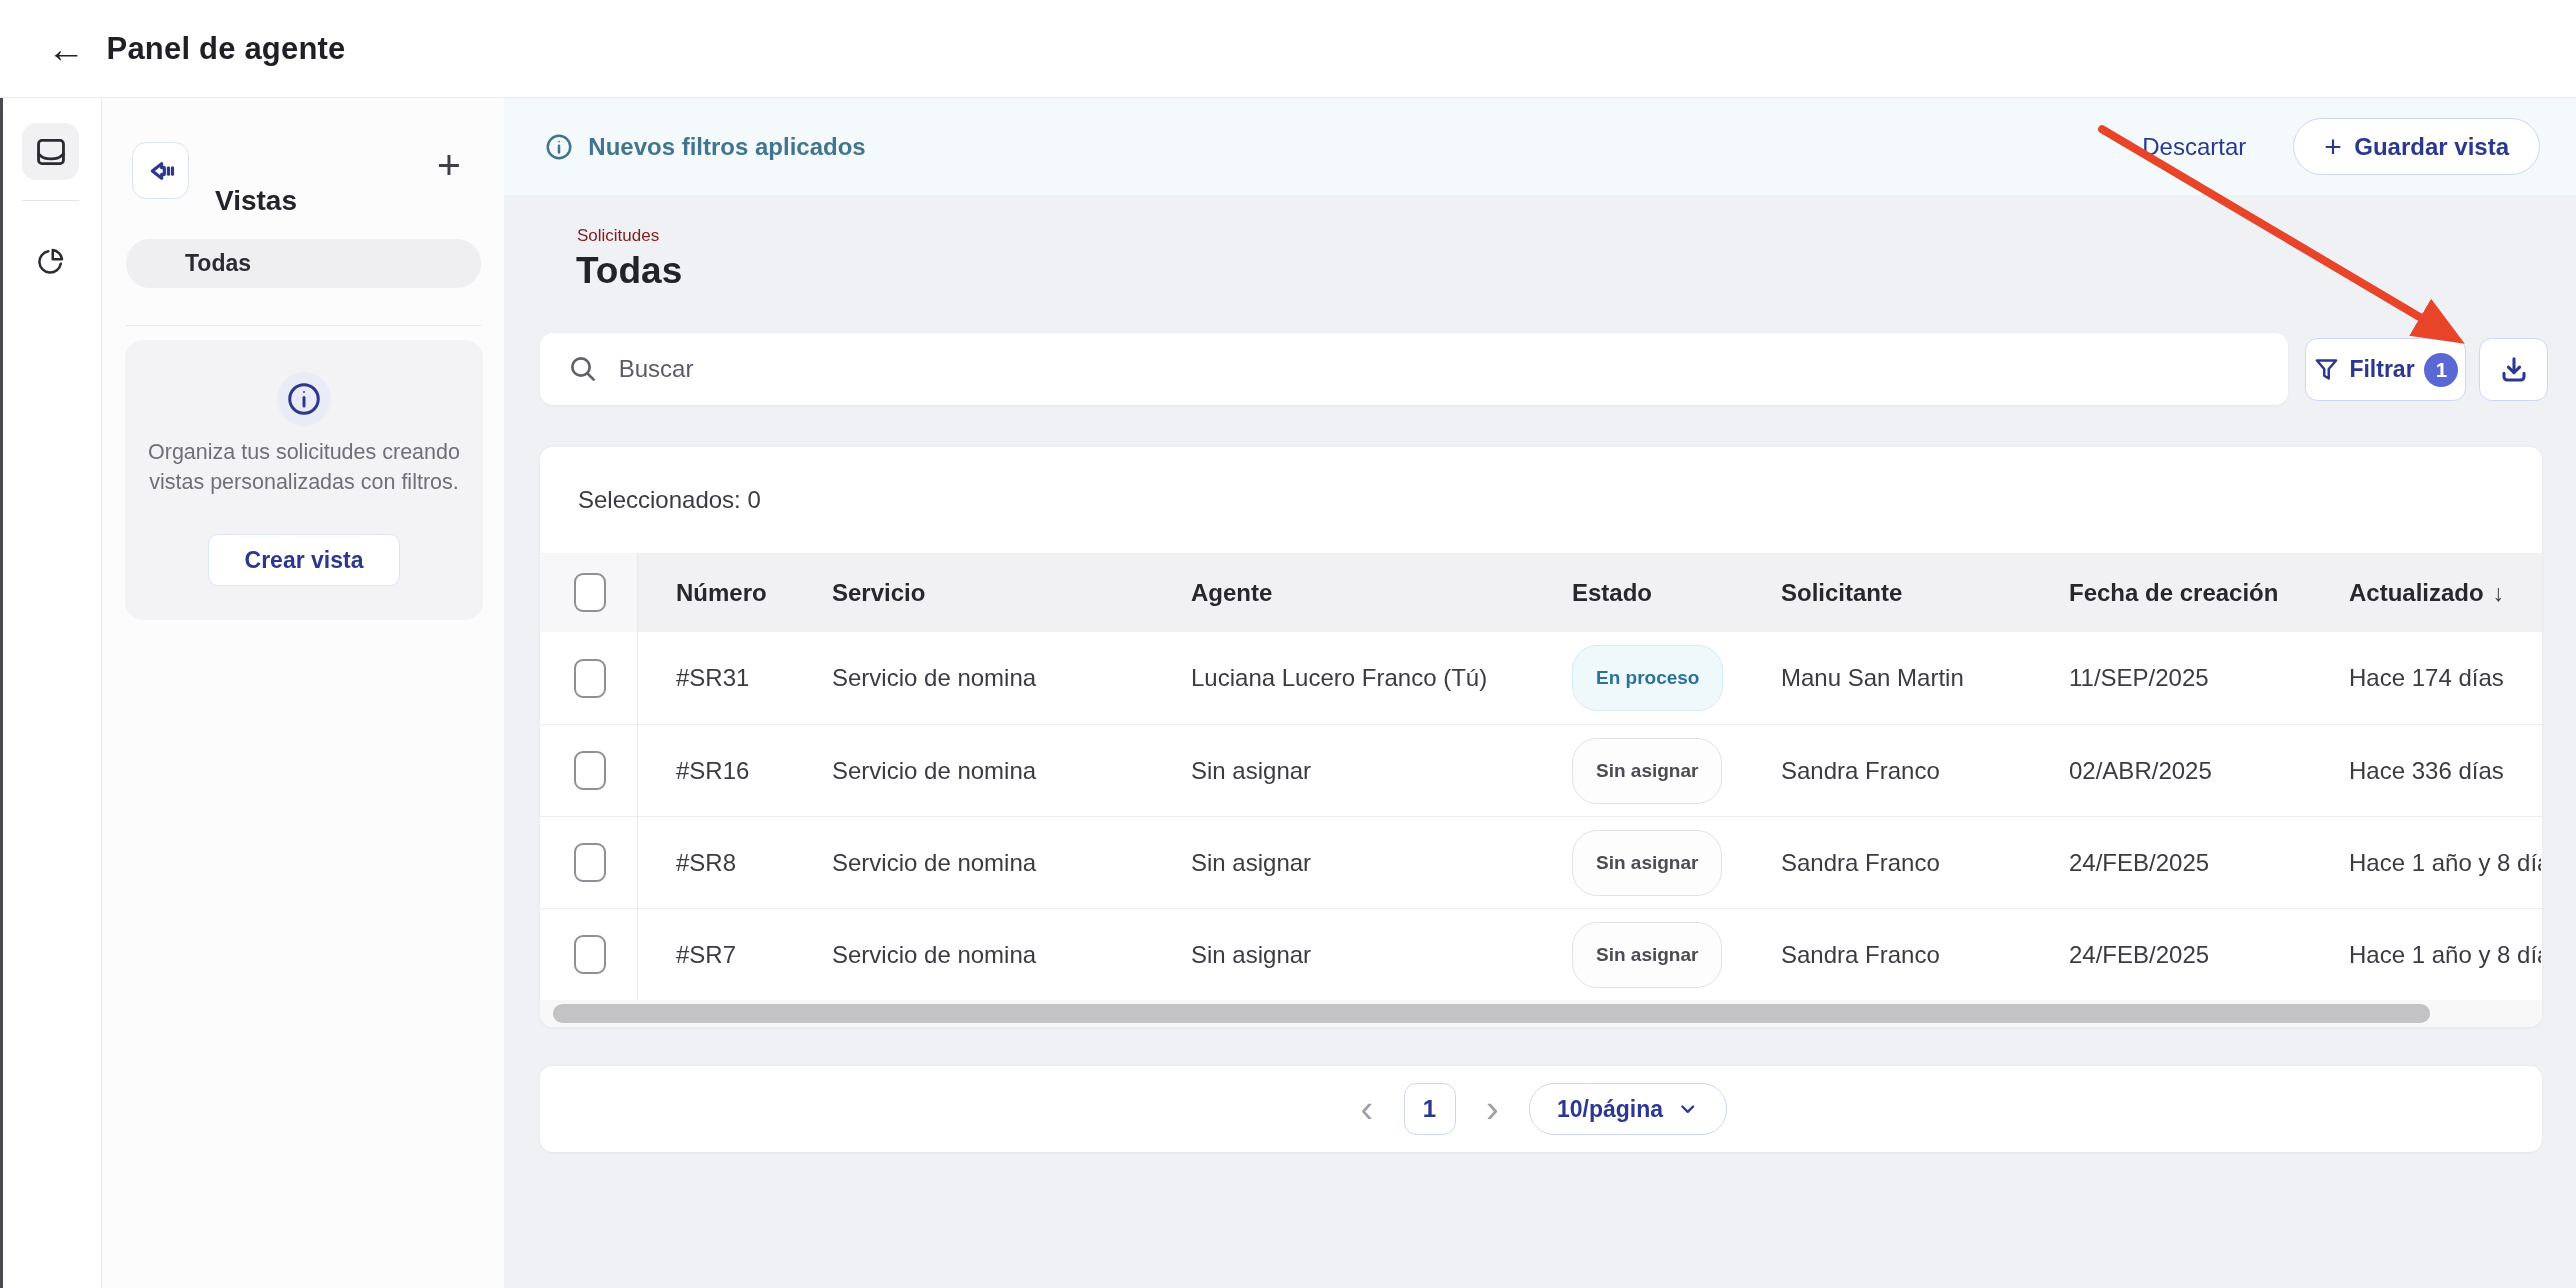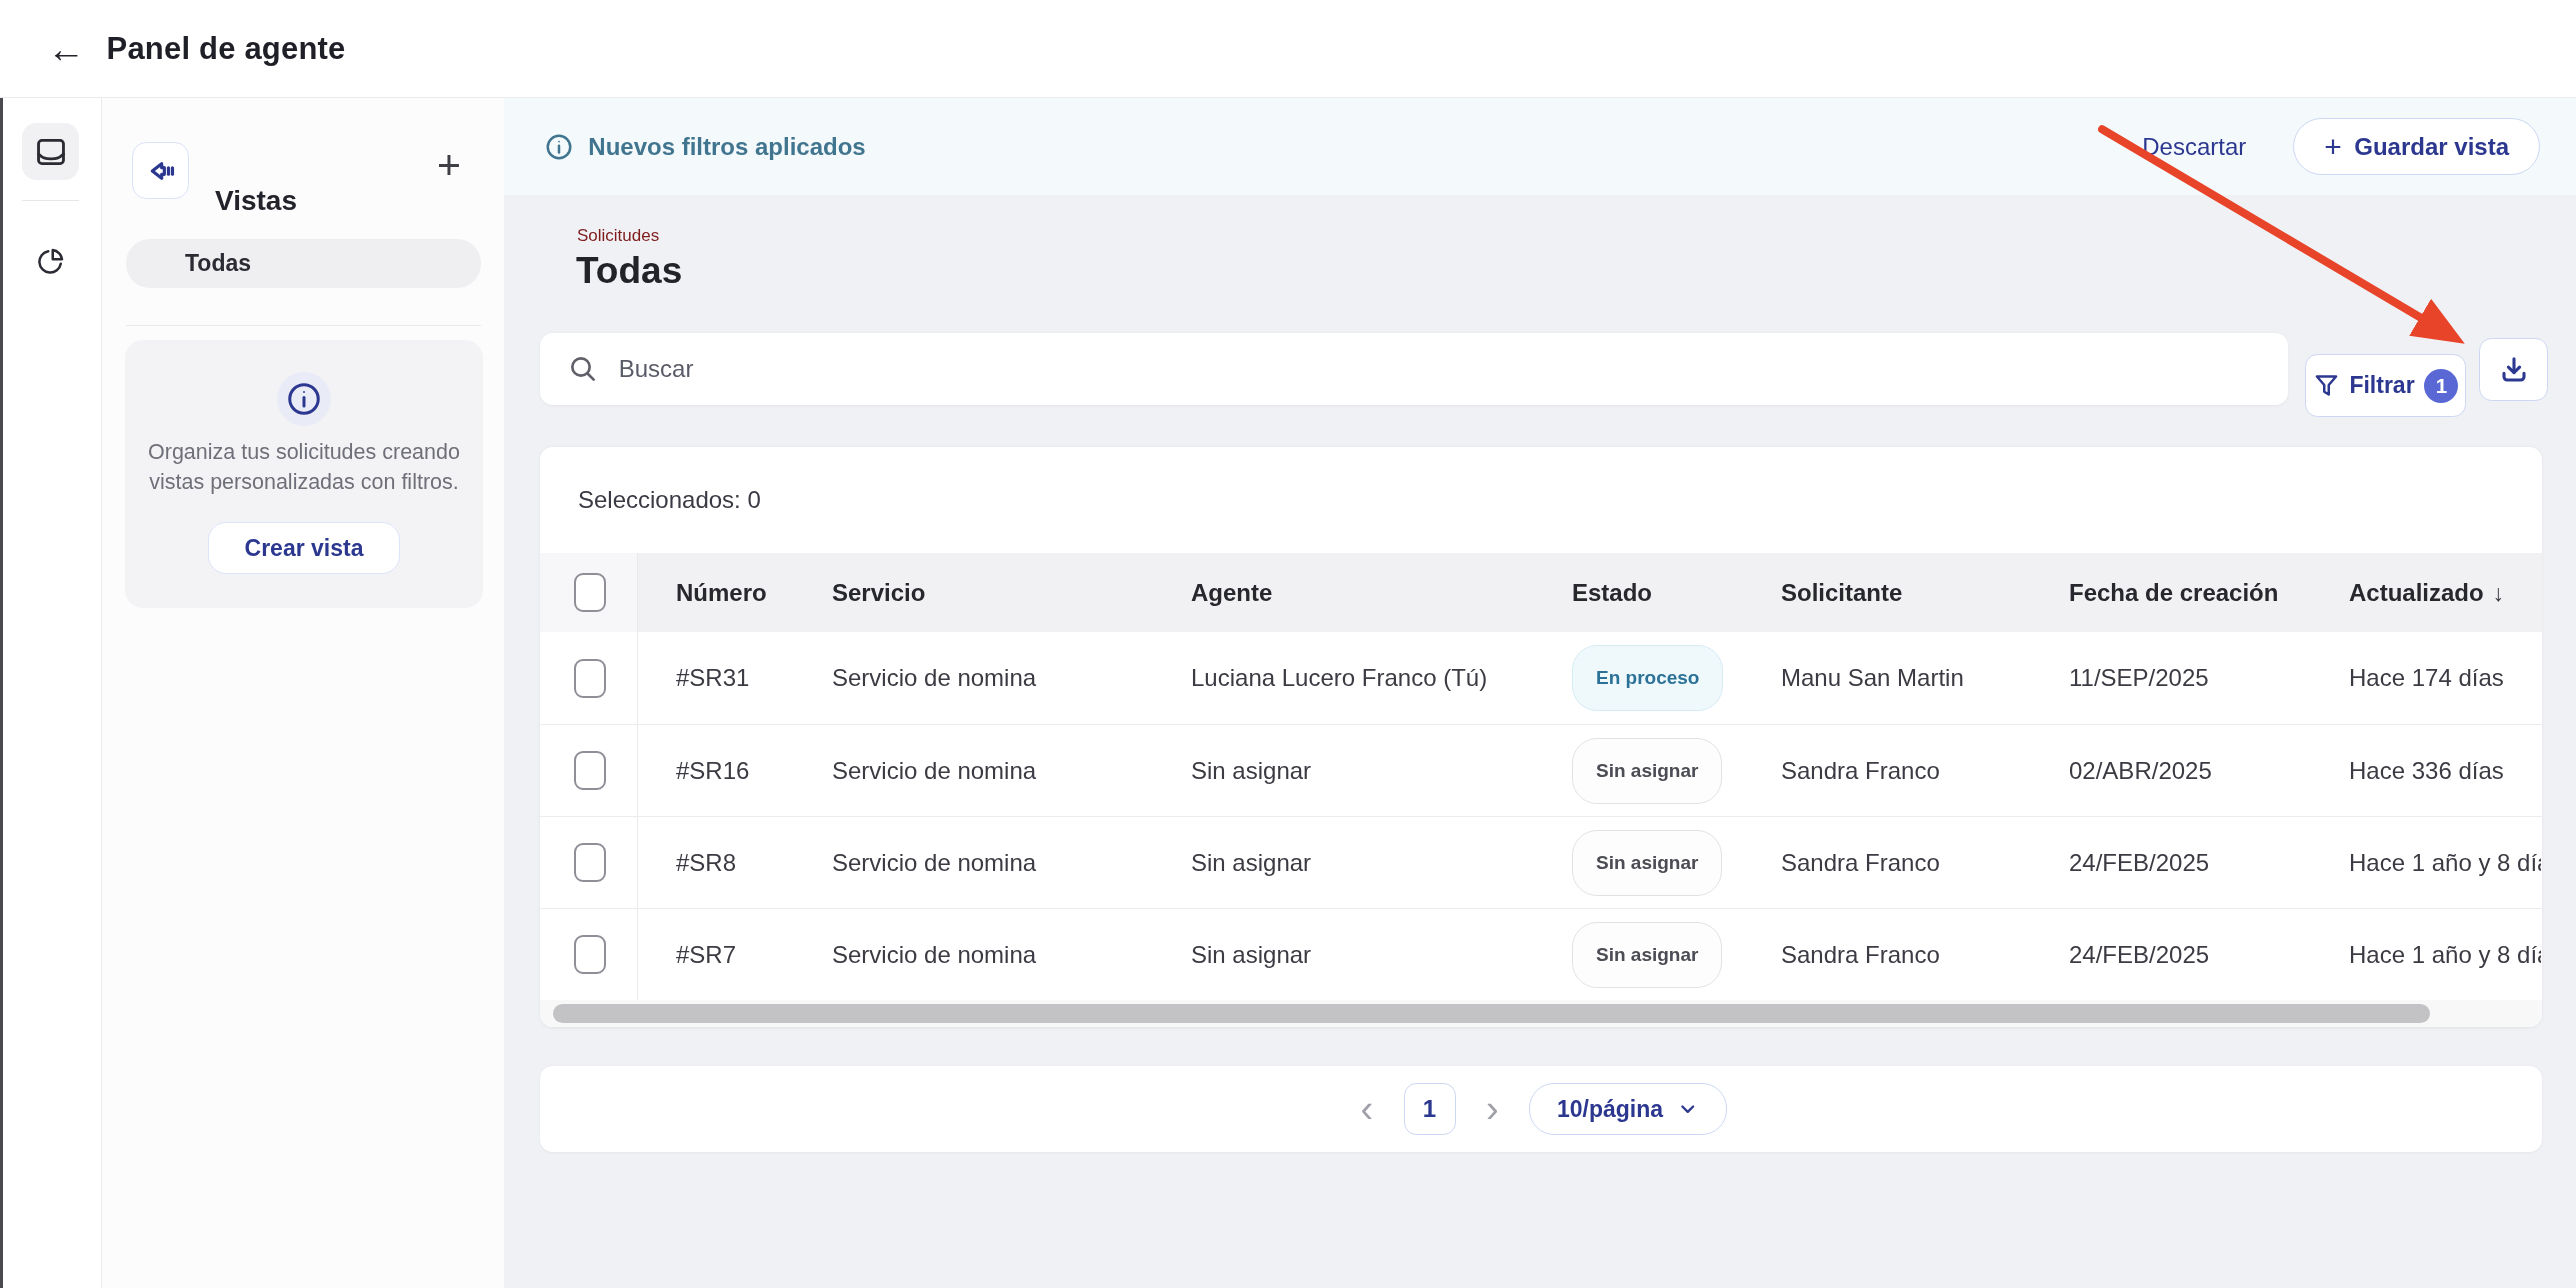--- a/index.html
+++ b/index.html
@@ -35,21 +35,21 @@
   .views-item { position:absolute; left:24px; top:141px; width:355px; height:49px; background:#efeff1;
     border-radius:24px; display:flex; align-items:center; padding-left:59px;
     font-size:23px; font-weight:700; color:#2b2b33; cursor:pointer; }
   .views-sep { position:absolute; left:24px; top:227px; width:355px; border-top:1.8px solid #e9e9ec; }
   .empty-card { position:absolute; left:23px; top:242px; width:358px; background:#f3f3f6;
     border-radius:18px; text-align:center; padding:32px 21.5px 34px 21.5px; }
   .empty-iconwrap { width:54px; height:54px; border-radius:50%; background:#e9ebf7; margin:0 auto;
     display:flex; align-items:center; justify-content:center; }
   .empty-title { margin-top:21.5px; font-size:26px; font-weight:700; color:#24242c; line-height:37px; padding:0 19.7px; }
   .empty-desc { margin-top:12px; font-size:21.5px; color:#6f6f79; line-height:29.5px; }
-  .btn-create { margin-top:25px; height:52px; padding:0 36px; border-radius:18px; border:1.8px solid #dde4f9;
+  .btn-create { margin-top:37px; height:52px; padding:0 36px; border-radius:10px; border:1.8px solid #dde4f9;
     background:#fff; font-family:inherit; font-size:23px; font-weight:700; color:#2c3890; cursor:pointer; }
 
   
   .main { position:absolute; left:504px; top:98px; width:2072px; height:1190px; background:#f0f1f4; }
   .banner { position:absolute; left:0; top:0; width:2072px; height:97px; background:#f4fafc;
     display:flex; align-items:center; }
   .banner-msg { display:flex; align-items:center; gap:14.3px; margin-left:40px;
     font-size:24px; font-weight:700; color:#41758f; }
   .banner-actions { margin-left:auto; margin-right:36px; display:flex; align-items:center; gap:47px; }
   .btn-discard { background:none; border:none; font-family:inherit; font-size:24px; font-weight:400;
@@ -62,21 +62,21 @@
   .crumb { position:absolute; left:73px; top:128px; font-size:17px; color:#7f1d1d; }
   .view-title { position:absolute; left:72px; top:152px; font-size:37px; font-weight:700; color:#222229; }
 
   .search-card { position:absolute; left:36px; top:235px; width:1748px; height:72px; background:#fff;
     border-radius:12.5px; box-shadow:0 0.9px 2.7px rgba(20,20,40,.05); display:flex; align-items:center;
     padding-left:27px; gap:19.7px; }
   .search-card input { border:none; outline:none; background:transparent; flex:1; font-family:inherit;
     font-size:24px; color:#33333c; }
   .search-card input::placeholder { color:#5a5b68; opacity:1; }
 
-  .filter-btn { position:absolute; left:1801px; top:256px; height:63px; width:161px; border-radius:12.5px;
+  .filter-btn { position:absolute; left:1801px; top:240px; height:63px; width:161px; border-radius:12.5px;
     border:1.8px solid #cdd7f3; background:#fff; display:flex; align-items:center; justify-content:center;
     gap:9.8px; font-family:inherit; font-size:23px; font-weight:700; color:#2c3890; cursor:pointer; }
   .filter-count { width:34px; height:34px; border-radius:50%; background:#5968d4; color:#fff;
     font-size:20.6px; font-weight:700; display:flex; align-items:center; justify-content:center; }
   .download-btn { position:absolute; left:1975px; top:240px; width:69px; height:63px; border-radius:12.5px;
     border:1.8px solid #cdd7f3; background:#fff; display:flex; align-items:center; justify-content:center;
     cursor:pointer; }
 
   
   .table-card { position:absolute; left:36px; top:349px; width:2002px; height:580px; background:#fff;

